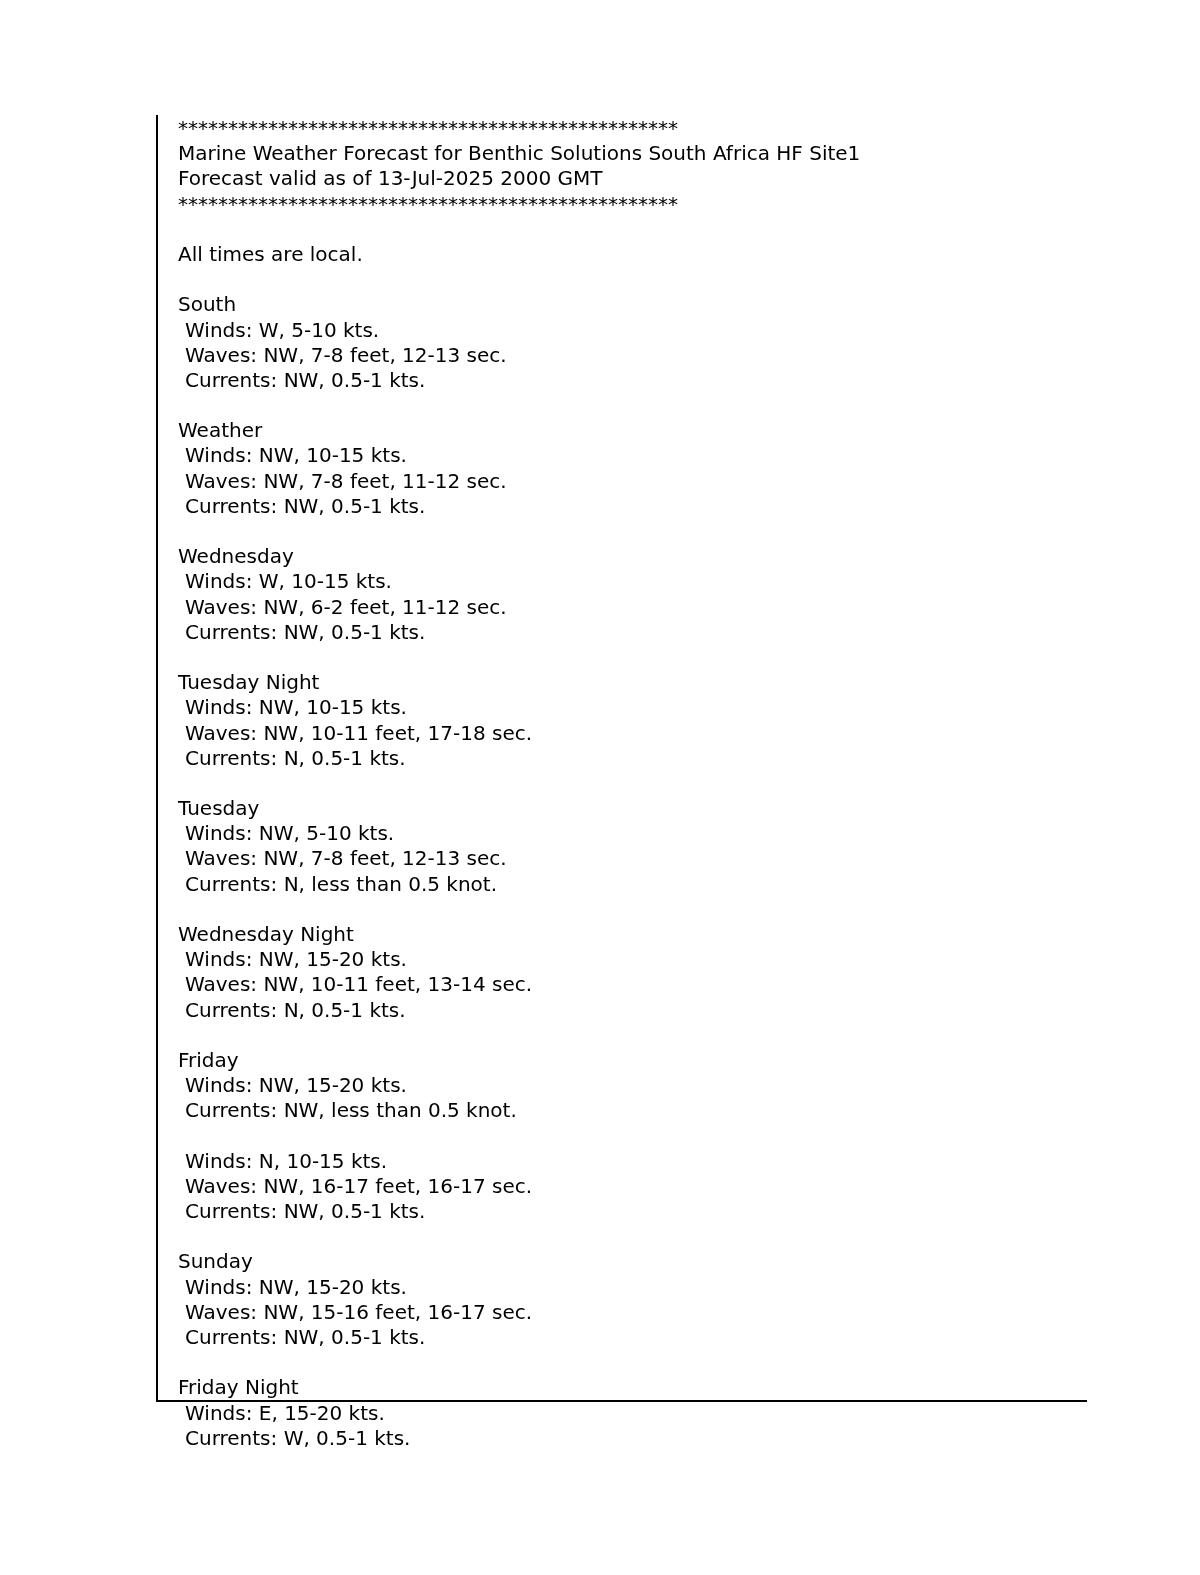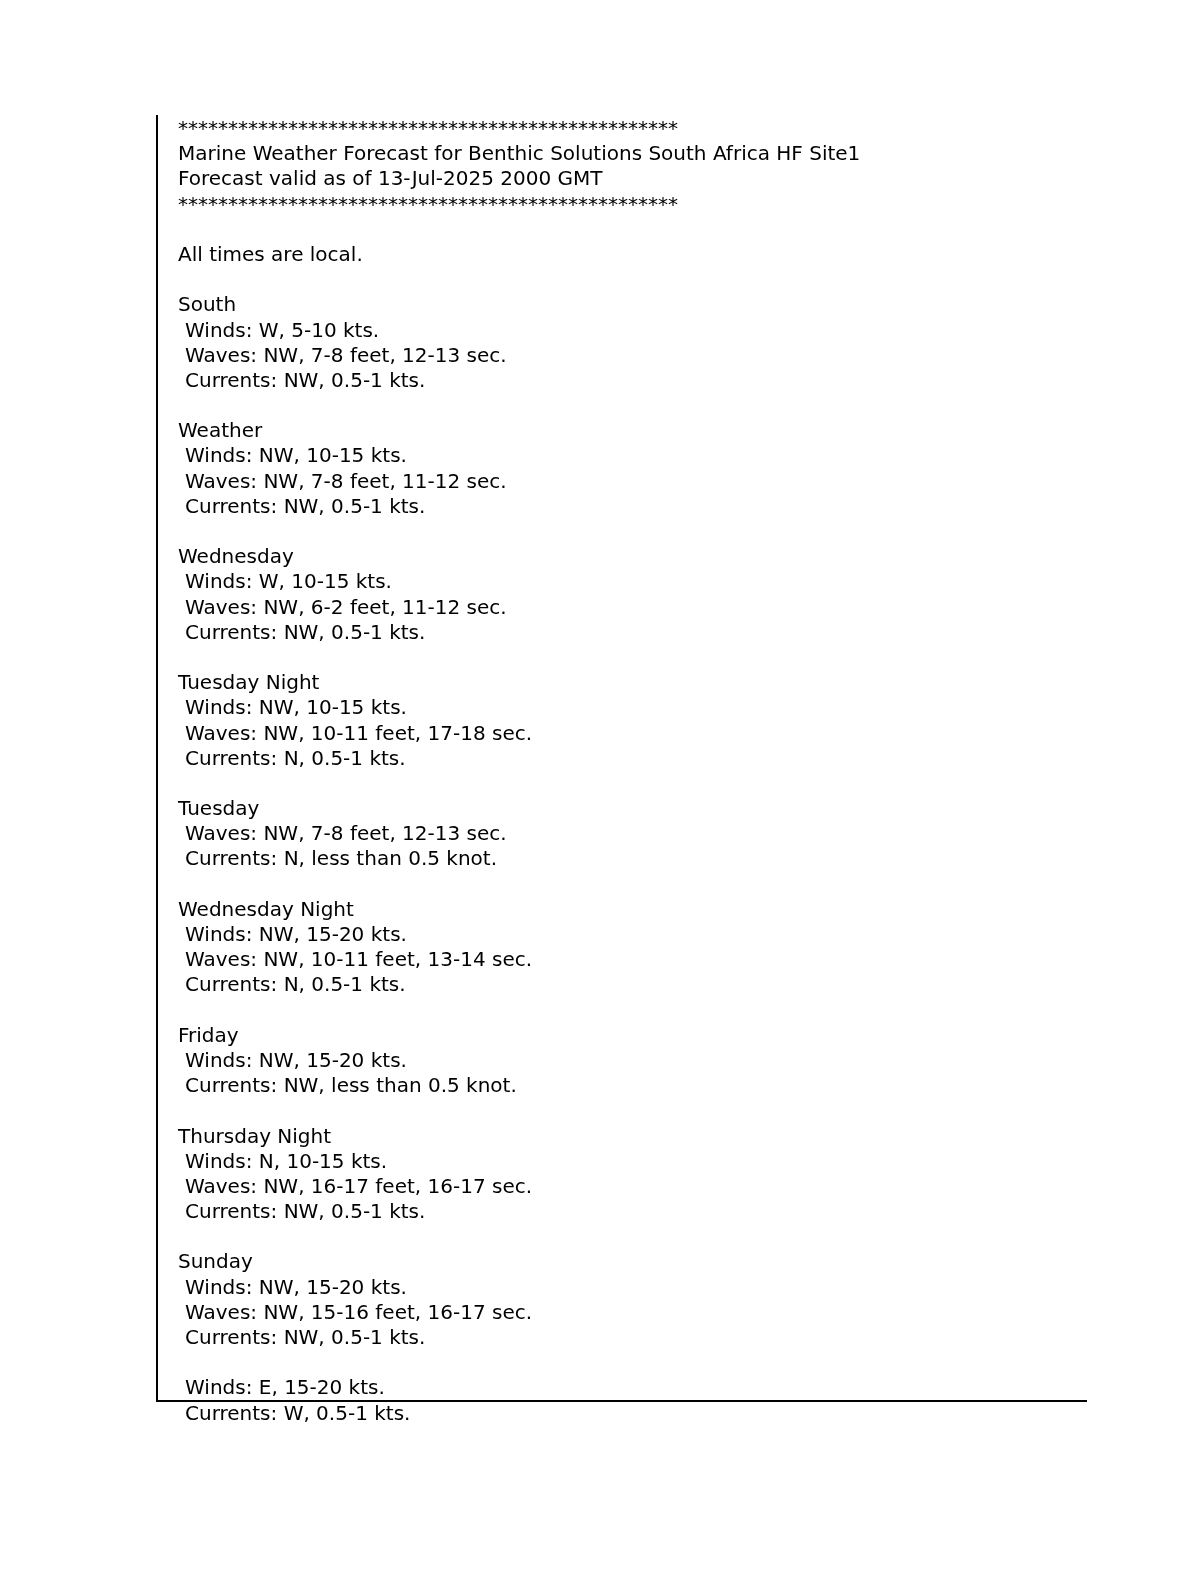--- a/index.html
+++ b/index.html
@@ -94,50 +94,51 @@
         </div>
         <div>
           <div class="line">Tuesday Night</div>
           <div class="line detail">Winds: NW, 10-15 kts.</div>
           <div class="line detail">Waves: NW, 10-11 feet, 17-18 sec.</div>
           <div class="line detail">Currents: N, 0.5-1 kts.</div>
           <div class="line blank"></div>
         </div>
         <div>
           <div class="line">Tuesday</div>
+          <div class="line detail">Winds: NW, 5-10 kts.</div>
           <div class="line detail">Waves: NW, 7-8 feet, 12-13 sec.</div>
           <div class="line detail">Currents: N, less than 0.5 knot.</div>
           <div class="line blank"></div>
         </div>
         <div>
           <div class="line">Wednesday Night</div>
           <div class="line detail">Winds: NW, 15-20 kts.</div>
           <div class="line detail">Waves: NW, 10-11 feet, 13-14 sec.</div>
           <div class="line detail">Currents: N, 0.5-1 kts.</div>
           <div class="line blank"></div>
         </div>
         <div>
           <div class="line">Friday</div>
           <div class="line detail">Winds: NW, 15-20 kts.</div>
           <div class="line detail">Currents: NW, less than 0.5 knot.</div>
           <div class="line blank"></div>
         </div>
         <div>
-          <div class="line">Thursday Night</div>
           <div class="line detail">Winds: N, 10-15 kts.</div>
           <div class="line detail">Waves: NW, 16-17 feet, 16-17 sec.</div>
           <div class="line detail">Currents: NW, 0.5-1 kts.</div>
           <div class="line blank"></div>
         </div>
         <div>
           <div class="line">Sunday</div>
           <div class="line detail">Winds: NW, 15-20 kts.</div>
           <div class="line detail">Waves: NW, 15-16 feet, 16-17 sec.</div>
           <div class="line detail">Currents: NW, 0.5-1 kts.</div>
           <div class="line blank"></div>
         </div>
         <div>
+          <div class="line">Friday Night</div>
           <div class="line detail">Winds: E, 15-20 kts.</div>
           <div class="line detail">Currents: W, 0.5-1 kts.</div>
         </div>
       </div>
   </div>
 </div>
 
 </body></html>

